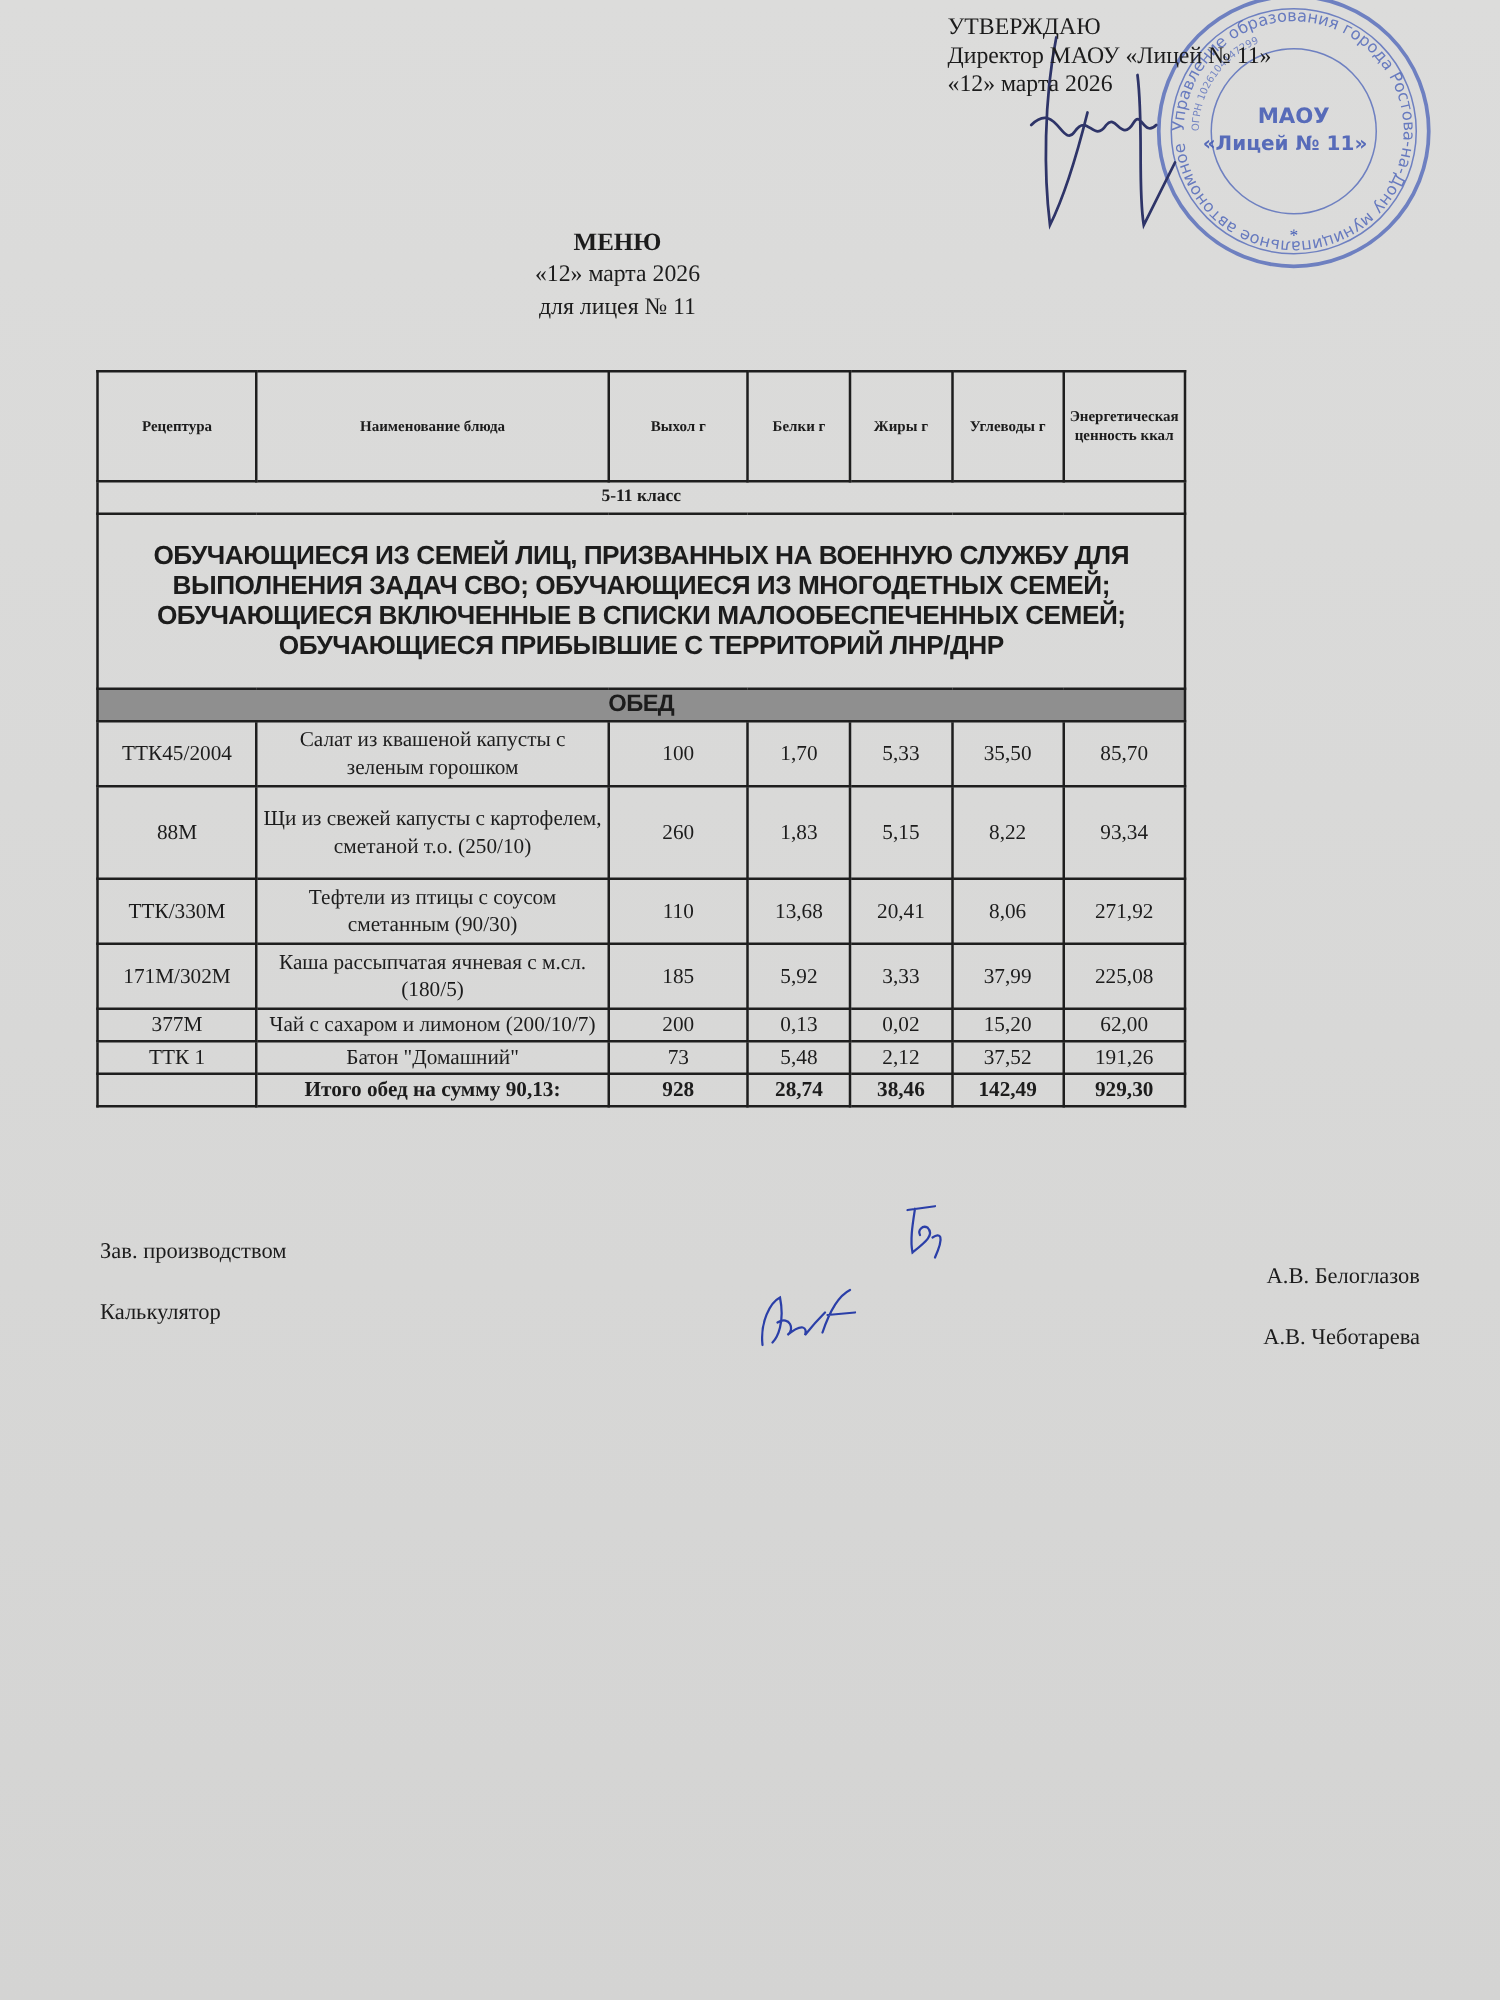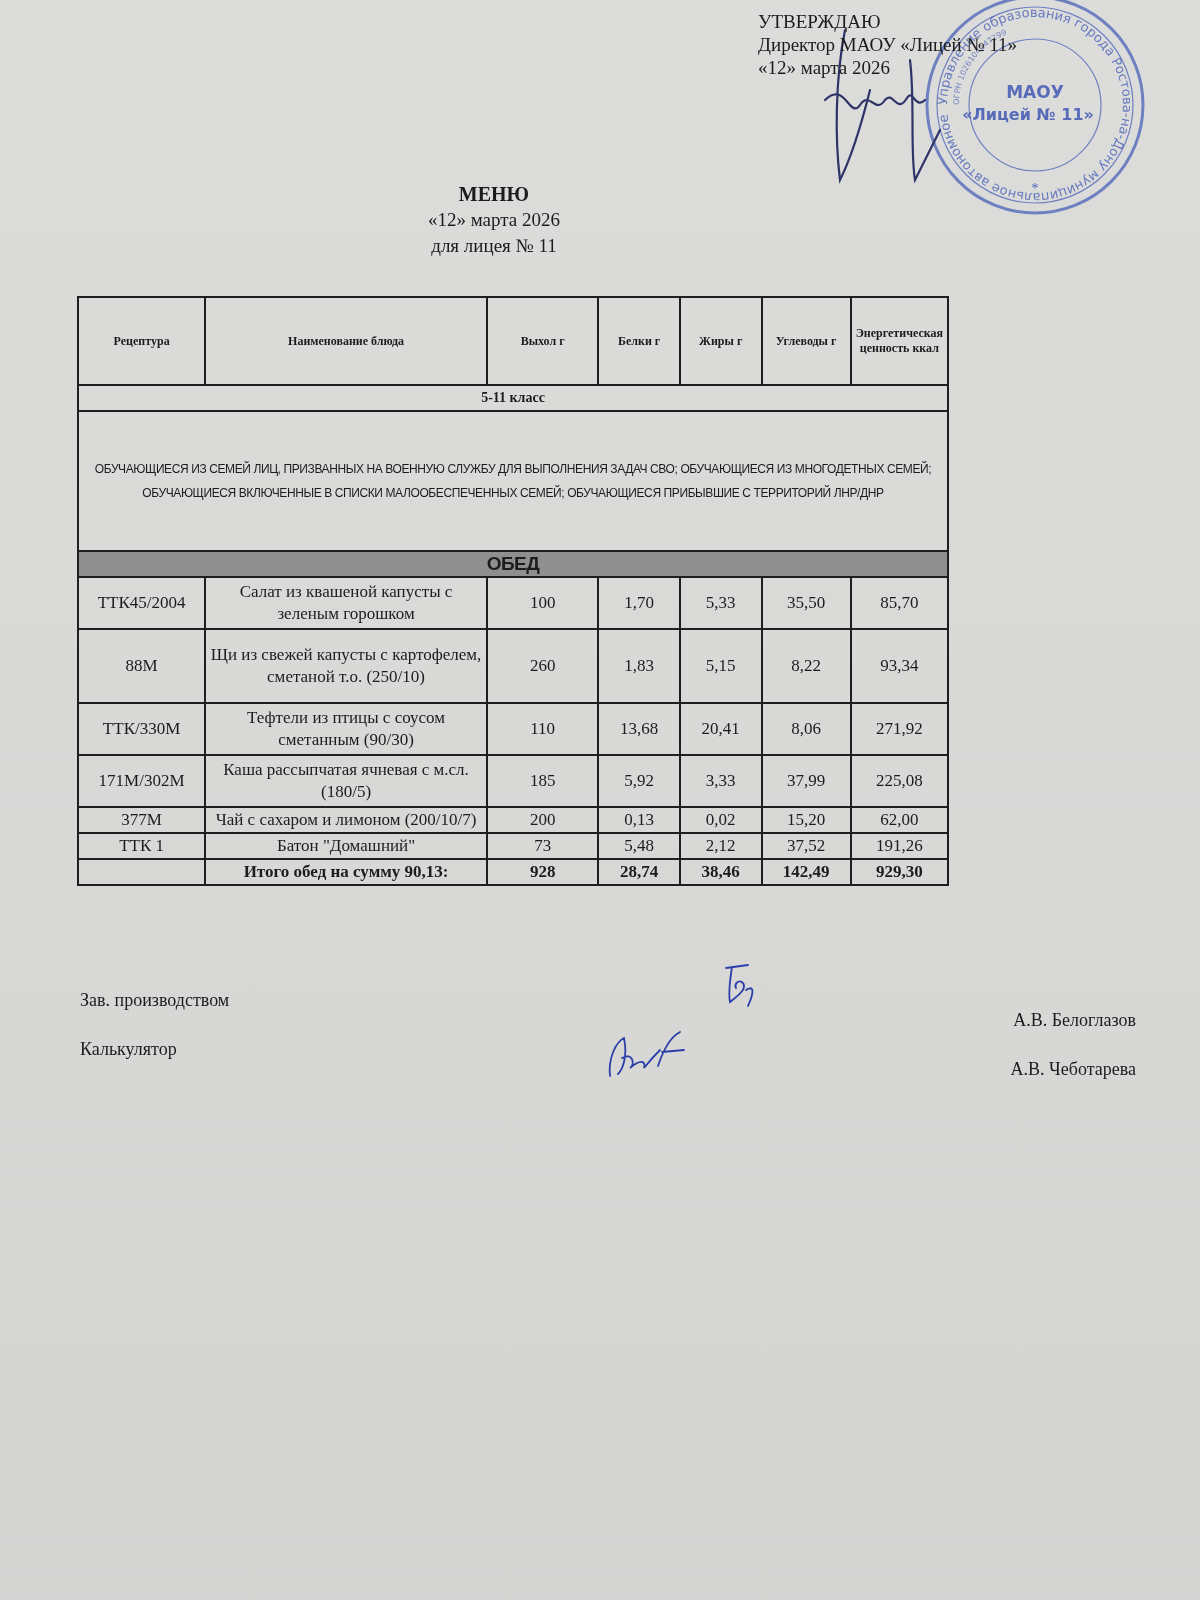--- a/index.html
+++ b/index.html
@@ -33,21 +33,21 @@
     table.menu th { font-size: 12px; font-weight: bold; height: 86px; line-height: 15px; }
     .col-rec { width: 139px; }
     .col-name { width: 354px; }
     .col-out { width: 138px; }
     .col-b { width: 95px; }
     .col-z { width: 95px; }
     .col-u { width: 100px; }
     .col-e { width: 97px; }
     td.name { text-align: left; line-height: 22px; }
     tr.klass td { font-weight: bold; font-size: 14px; height: 24px; }
-    tr.note td { font-weight: normal; font-size: 12px; height: 138px; line-height: 24px; font-family: "Liberation Sans Narrow", "Liberation Sans", sans-serif; letter-spacing: -0.4px; margin-left: 32px; }
+    tr.note td { font-weight: bold; font-size: 21px; height: 138px; line-height: 24px; font-family: "Liberation Sans Narrow", "Liberation Sans", sans-serif; letter-spacing: -0.4px; margin-left: 32px; }
     tr.section td { background: #8f8f8f; font-weight: bold; font-size: 19px; height: 24px; font-family: "Liberation Sans", sans-serif; letter-spacing: -0.5px; margin-top: 24px; }
     tr.r2 td { height: 50px; }
     tr.r3 td { height: 72px; }
     tr.r1 td { height: 24px; }
     tr.total td { font-weight: bold; height: 24px; }
     .footer-row {
       position: absolute; left: 80px; width: 1056px; font-size: 18px;
     }
     .footer-row .role { position: absolute; left: 0; }
     .footer-row .person { position: absolute; right: 0; margin-top: 20px; }

